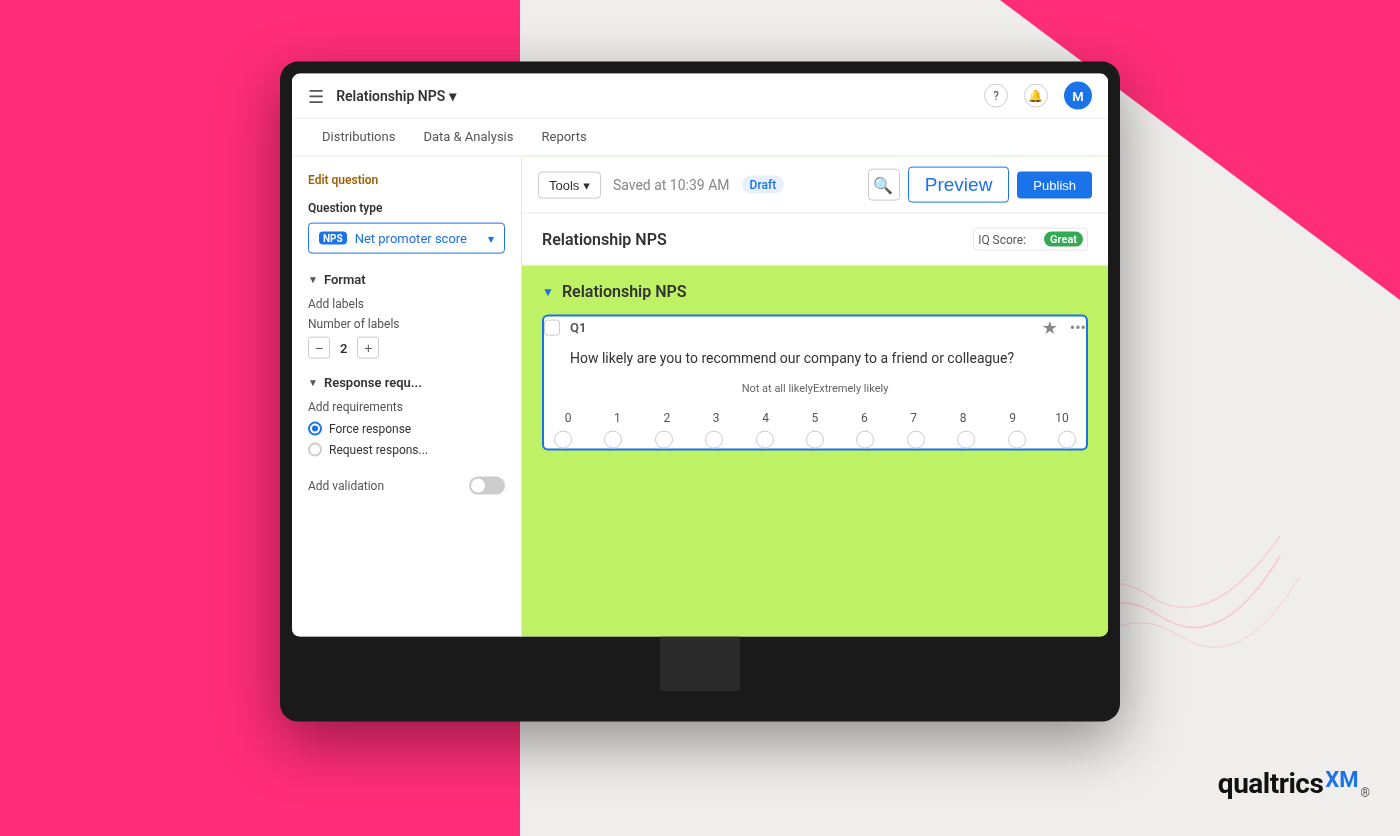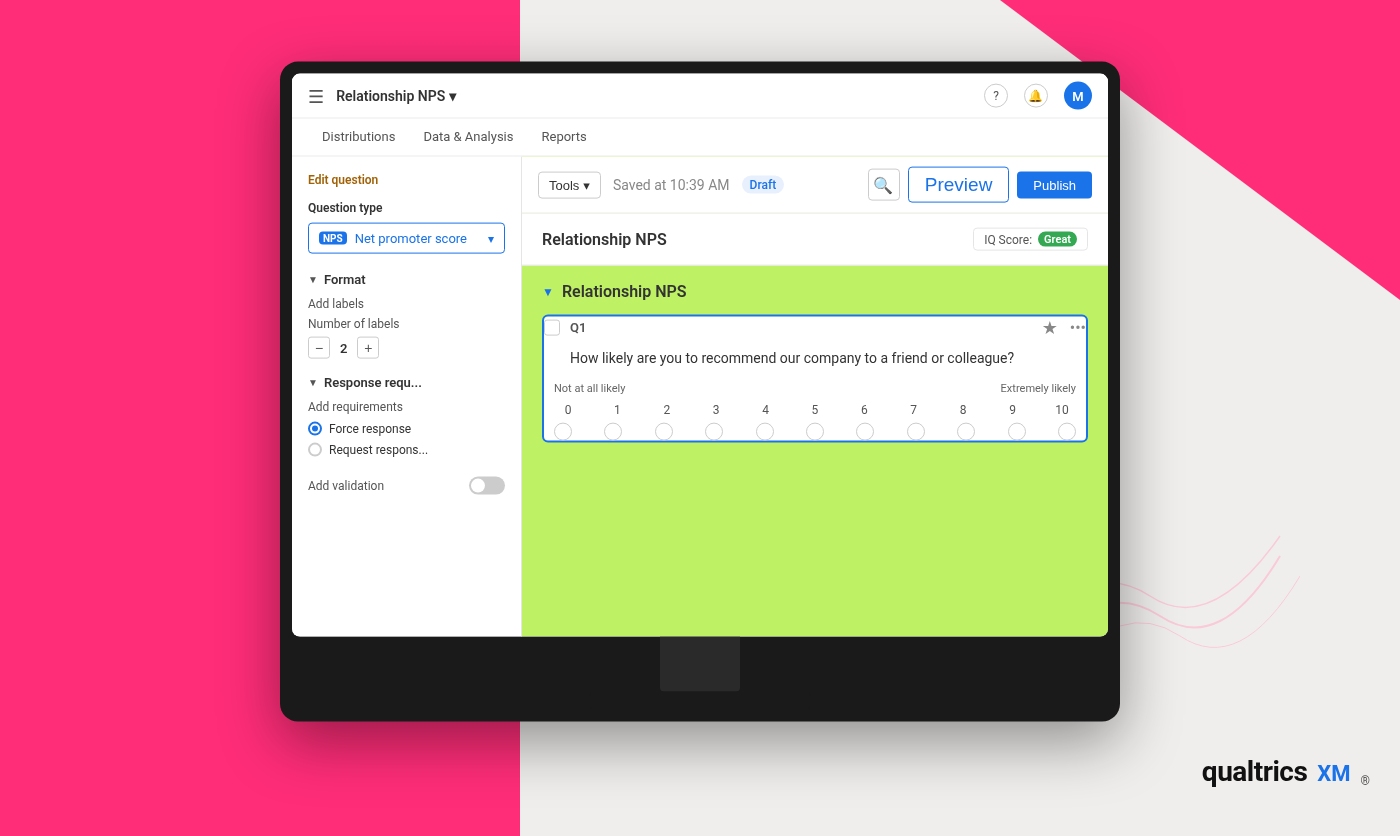--- a/index.html
+++ b/index.html
@@ -395,24 +395,24 @@
       justify-content: space-between;
     }
     .survey-name {
       font-size: 16px;
       font-weight: 600;
       color: #333;
     }
     .iq-score {
       display: flex;
       align-items: center;
-      gap: 6px;
+      gap: 18px;
       border: 1px solid #e5e5e5;
       border-radius: 4px;
-      padding: 3px 10px;
+      padding: 3px 4px;
       font-size: 12px;
       color: #555;
     }
     .iq-great {
       background: #34a853;
       color: #fff;
       font-size: 11px;
       padding: 1px 6px;
       border-radius: 10px;
       font-weight: 600;
@@ -484,22 +484,22 @@
       padding-left: 26px;
     }
 
     
     .nps-scale {
       padding-left: 10px;
       padding-right: 10px;
     }
     .nps-labels {
       display: flex;
-      justify-content: space-between;
-      margin-bottom: 8px;
+      justify-content: center;
+      margin-bottom: 16px;
     }
     .nps-label-left {
       font-size: 11px;
       color: #666;
     }
     .nps-label-right {
       font-size: 11px;
       color: #666;
     }
     .nps-numbers {
@@ -523,37 +523,37 @@
       width: 18px; height: 18px;
       border-radius: 50%;
       border: 1.5px solid #ccc;
       flex-shrink: 0;
     }
 
     
     .qualtrics-logo {
       position: absolute;
       right: 30px;
-      bottom: 48px;
+      bottom: 36px;
       z-index: 20;
       display: flex;
       align-items: flex-end;
-      gap: 10px;
+      gap: 2px;
     }
     .logo-qualtrics {
       font-size: 28px;
       font-weight: 700;
       color: #111;
       letter-spacing: -0.5px;
     }
     .logo-xm {
       font-size: 22px;
       font-weight: 700;
       color: #1a73e8;
-      margin-bottom: 2px;
+      margin-bottom: 8px;
     }
     .logo-dot {
       font-size: 12px;
       color: #555;
     }
 
     
     .deco-lines {
       position: absolute;
       right: 100px;

